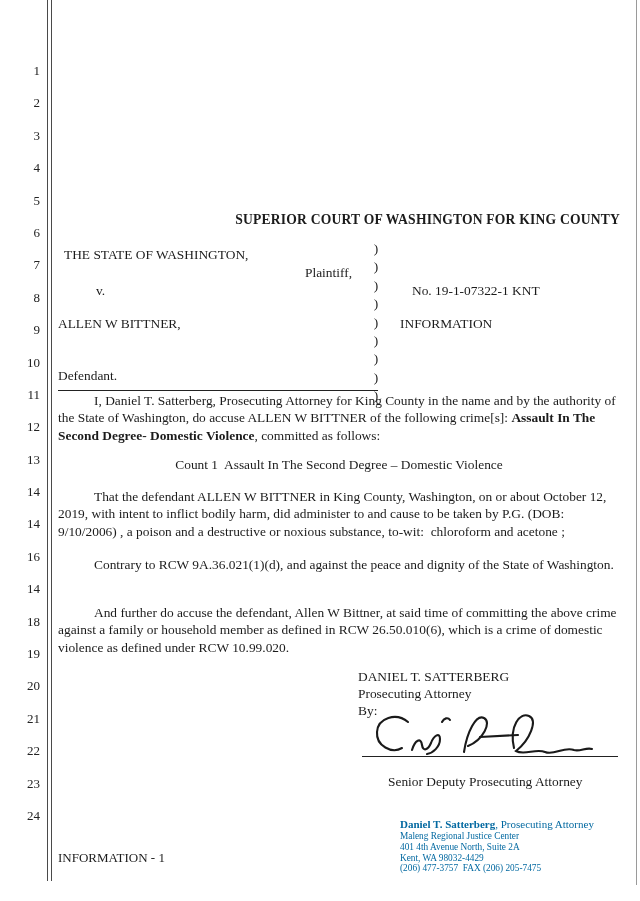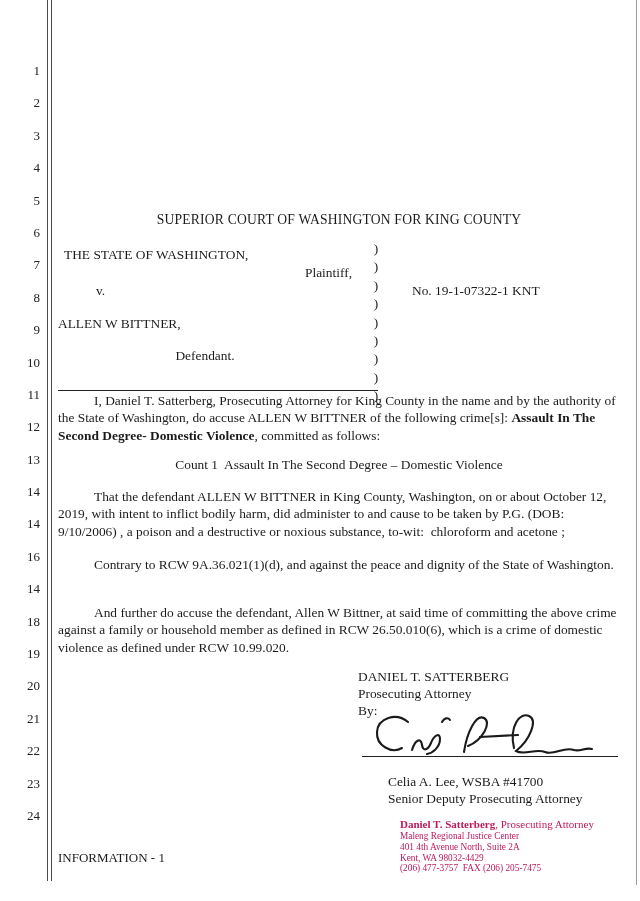--- a/index.html
+++ b/index.html
@@ -25,26 +25,26 @@
     border-left:1px solid #9a9a9a;
   }
   .line-numbers{
     position:absolute;left:0;top:55px;width:40px;
     text-align:right;font-size:13px;color:#222;
   }
   .line-numbers div{height:32.4px;line-height:32.4px;}
   
   .col{position:absolute;left:58px;width:562px;}
   .doc-text{font-size:13.4px;line-height:17.3px;white-space:pre-wrap;}
-  .title{top:211px;text-align:center;font-size:13.6px;letter-spacing:.2px;}
+  .title{top:211px;text-align:right;font-size:13.6px;letter-spacing:.2px;font-weight:bold;}
   .cap-plaintiff{top:246px;left:64px;}
   .cap-plaintiff-role{top:264px;width:294px;text-align:right;}
   .cap-versus{top:282px;left:96px;width:40px;}
   .cap-defendant{top:315px;left:58px;}
-  .cap-defendant-role{top:347px;width:294px;text-align:center;}
+  .cap-defendant-role{top:367px;width:294px;text-align:left;}
   .cap-case-no{top:282px;left:412px;width:220px;}
   .cap-doc-title{top:315px;left:400px;width:220px;}
   .paren-col{
     position:absolute;left:369px;top:240px;width:14px;
     font-size:13.4px;line-height:18.4px;text-align:center;color:#1b1b1b;
   }
   .cap-underline{
     position:absolute;left:58px;top:390px;width:320px;height:0;
     border-bottom:1.6px solid #222;
   }
@@ -52,21 +52,21 @@
   .p-accuse{top:392px;}
   .p-count{top:456px;text-align:center;}
   .p-charge{top:488px;}
   .p-contrary{top:556px;}
   .p-dv{top:604px;}
   .bold{font-weight:bold;}
   .sig-block{position:absolute;left:358px;top:668px;width:262px;font-size:13.4px;line-height:17.2px;}
   .sig-svg{position:absolute;left:368px;top:710px;width:240px;height:48px;}
   .sig-line{position:absolute;left:362px;top:756px;width:256px;height:0;border-bottom:1.5px solid #222;}
   .sig-name{position:absolute;left:388px;top:773px;width:232px;font-size:13.4px;line-height:17.2px;}
-  .footer-office{position:absolute;left:400px;top:818px;width:225px;color:#be185d;}
+  .footer-office{position:absolute;left:400px;top:818px;width:225px;color:#0369a1;}
   .footer-office .f1{font-size:11px;line-height:13px;}
   .footer-office .fs{font-size:9.3px;line-height:10.8px;}
   .page-label{position:absolute;left:58px;top:850px;font-size:13px;}
 </style>
 </head>
 <body>
 
 <div class="page">
 
   <div class="rule-left"></div>
@@ -113,20 +113,21 @@
       <div>)</div>
       <div>)</div>
       <div>)</div>
       <div>)</div>
       <div>)</div>
       <div>)</div>
       <div>)</div>
     </div>
 
   <div class="doc-text cap-case-no" style="position:absolute;">No. 19-1-07322-1 KNT</div>
+  <div class="doc-text cap-doc-title" style="position:absolute;">INFORMATION</div>
 
   <div class="cap-underline"></div>
 
   <div class="col doc-text para p-accuse"><span>I, Daniel T. Satterberg, Prosecuting Attorney for King County in the name and by the authority of the State of Washington, do accuse ALLEN W BITTNER of the following crime[s]: </span><span class="bold">Assault In The Second Degree- Domestic Violence</span><span>, committed as follows:</span></div>
 
   <div class="col doc-text p-count">Count 1  Assault In The Second Degree – Domestic Violence</div>
 
   <div class="col doc-text para p-charge">That the defendant ALLEN W BITTNER in King County, Washington, on or about October 12, 2019, with intent to inflict bodily harm, did administer to and cause to be taken by P.G. (DOB: 9/10/2006) , a poison and a destructive or noxious substance, to-wit:  chloroform and acetone ;</div>
 
   <div class="col doc-text para p-contrary">Contrary to RCW 9A.36.021(1)(d), and against the peace and dignity of the State of Washington.</div>
@@ -145,21 +146,20 @@
       <path d="M44,40 c3,-10 9,-13 10,-5 c1,7 6,5 9,-2 c3,-8 9,-11 9,-4 c0,8 -7,14 -13,15"></path>
       <path d="M74,12 c2,-4 6,-5 8,-2"></path>
       <path d="M96,42 C99,22 108,4 116,8 C124,12 115,30 100,36"></path>
       <path d="M112,27 L150,25"></path>
       <path d="M146,38 C141,16 152,2 161,6 C170,10 162,30 148,41 C156,46 168,38 177,42 C186,46 196,36 206,40 C212,42 218,37 224,39"></path>
     </g>
   </svg>
   <div class="sig-line"></div>
 
   <div class="sig-name">
-    <div>Celia A. Lee, WSBA #41700</div>
     <div>Senior Deputy Prosecuting Attorney</div>
   </div>
 
   <div class="footer-office">
     <div class="f1"><span class="bold">Daniel T. Satterberg</span><span>, Prosecuting Attorney</span></div>
     <div class="fs">Maleng Regional Justice Center</div>
     <div class="fs">401 4th Avenue North, Suite 2A</div>
     <div class="fs">Kent, WA 98032-4429</div>
     <div class="fs doc-text" style="font-size:9.3px;line-height:10.8px;">(206) 477-3757  FAX (206) 205-7475</div>
   </div>

